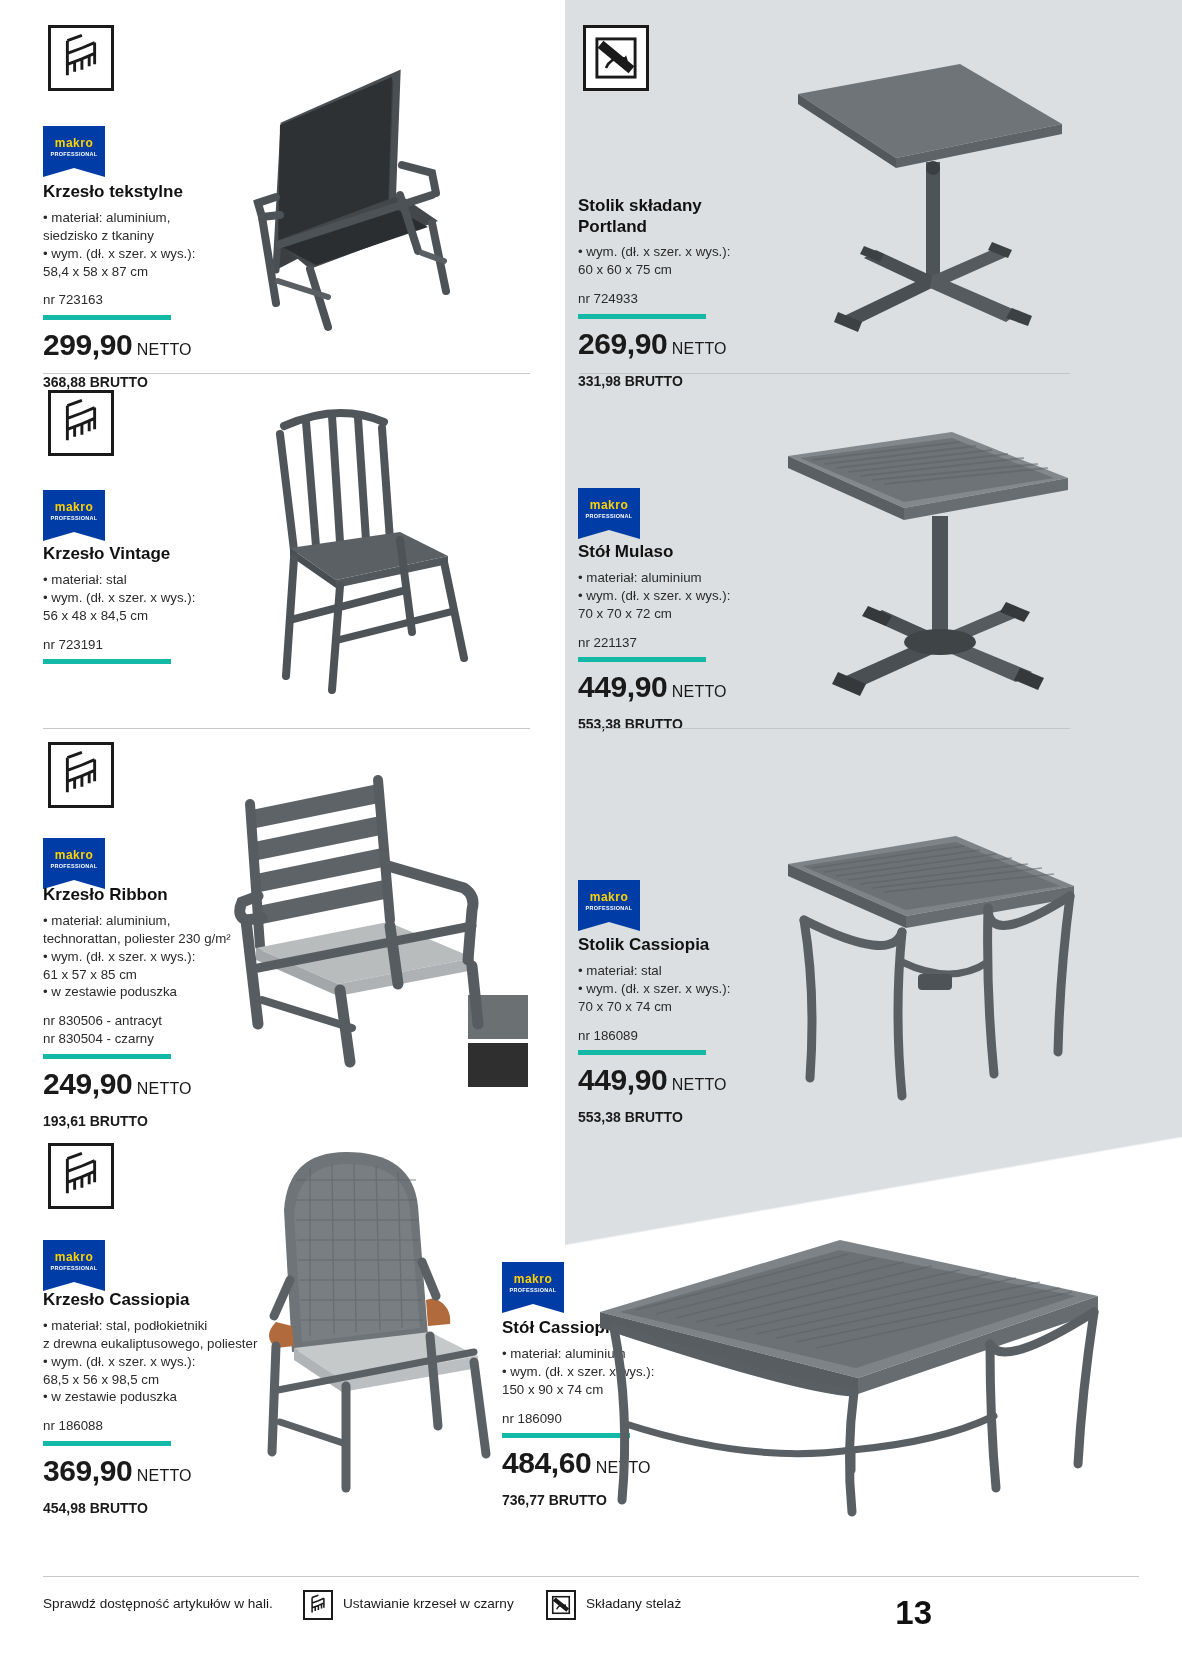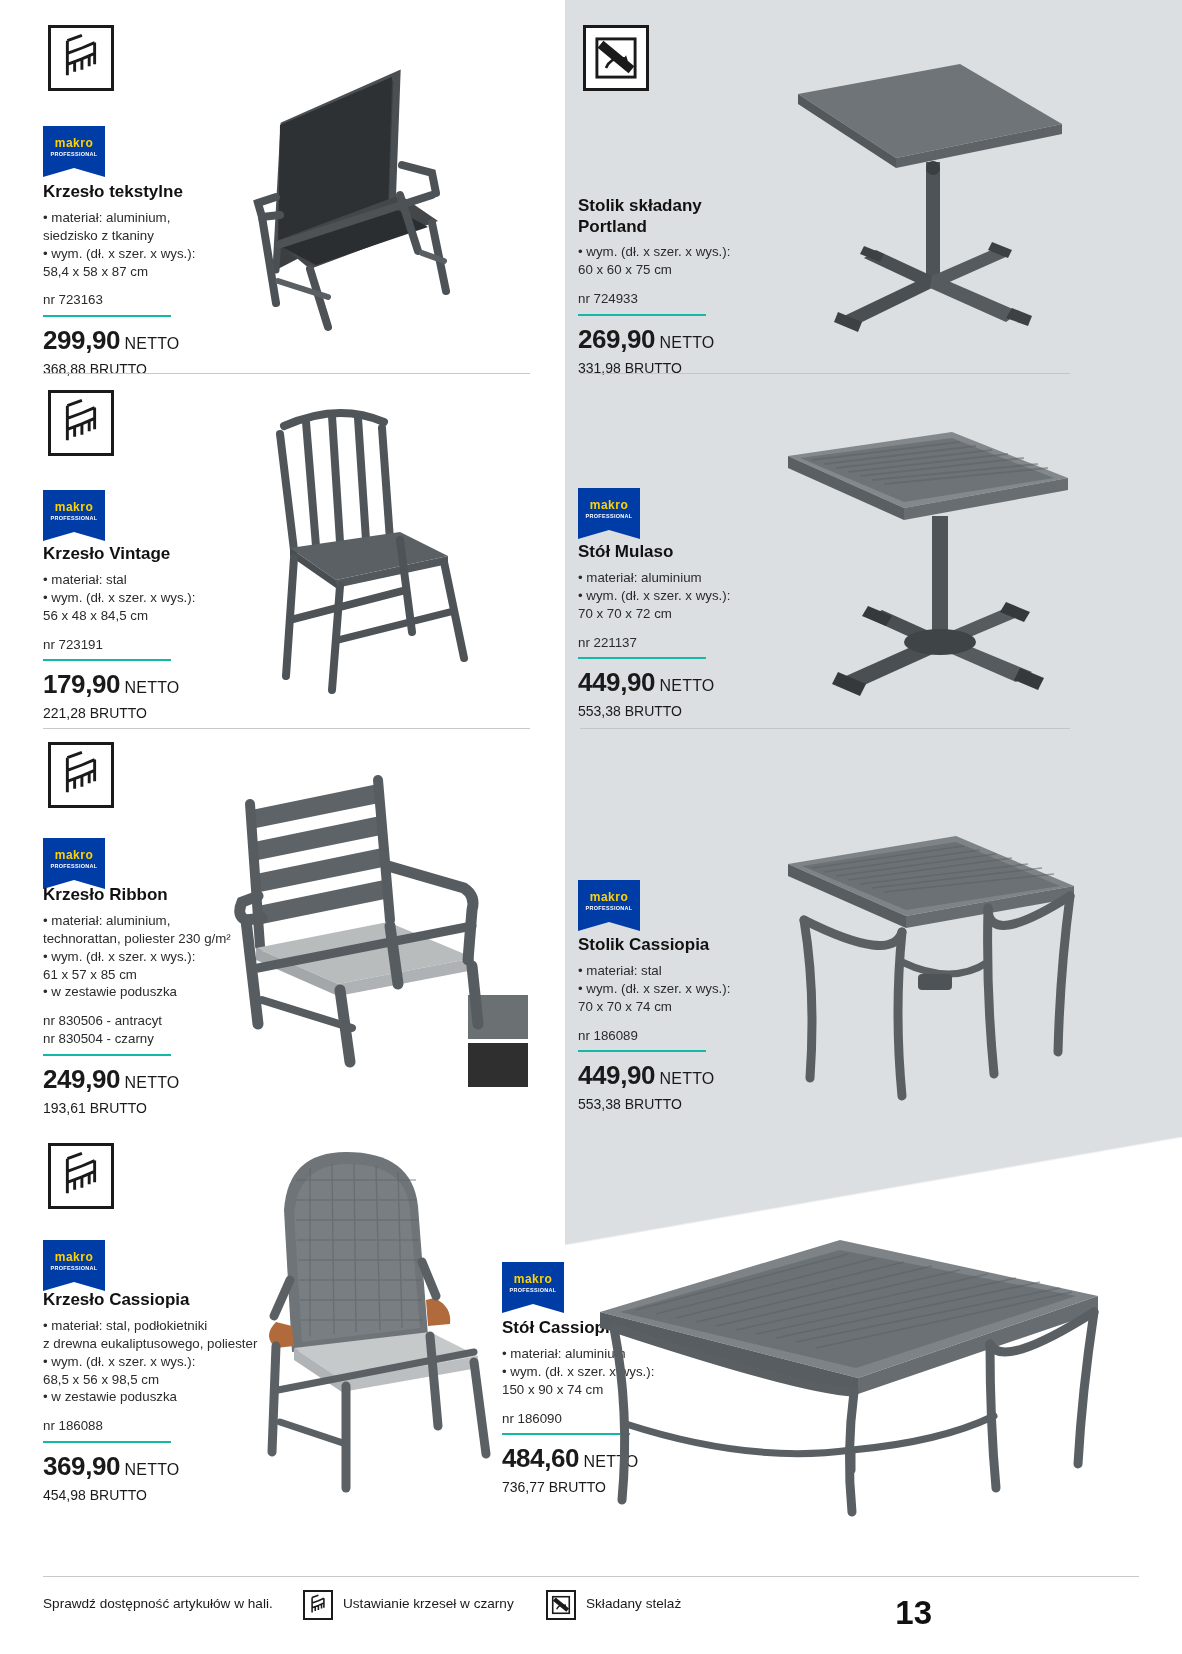--- a/index.html
+++ b/index.html
@@ -81,42 +81,42 @@
     line-height: 1.35;
     color: #2b2b2b;
     margin: 0;
   }
   .p-specs div { white-space: pre-line; }
   .p-code {
     font-size: 13.3px;
     color: #2b2b2b;
     margin-top: 11px;
     padding-bottom: 6px;
-    border-bottom: 2px solid #14b8a6;
+    border-bottom: 5px solid #14b8a6;
     width: 128px;
     line-height: 1.35;
   }
   .p-price {
     margin-top: 8px;
     white-space: nowrap;
   }
   .p-netto {
-    font-size: 26px;
+    font-size: 30px;
     font-weight: bold;
     letter-spacing: -0.4px;
   }
   .p-netto-lbl {
     font-size: 16px;
     font-weight: normal;
     letter-spacing: .2px;
   }
   .p-brutto {
     font-size: 14px;
-    font-weight: normal;
-    margin-top: 5px;
+    font-weight: bold;
+    margin-top: 12px;
   }
 
   .hr-left {
     position: absolute;
     left: 43px;
     width: 487px;
     height: 1px;
     background: #c9c9c9;
   }
   .hr-right {
@@ -275,25 +275,20 @@
   <span class="m2">PROFESSIONAL</span>
 </div>
 <div class="info" style="left:43px; top:544px;">
   <div class="p-title">Krzesło Vintage</div>
   <div class="p-specs">
       <div>• materiał: stal
 • wym. (dł. x szer. x wys.):
 56 x 48 x 84,5 cm</div>
     </div>
   <div class="p-code">nr 723191</div>
-  <div class="p-price">
-    <span class="p-netto">179,90</span>
-    <span class="p-netto-lbl">NETTO</span>
-    <div class="p-brutto">221,28 BRUTTO</div>
-  </div>
 </div>
 <div class="photo" style="left:250px; top:390px;">
   <svg width="270" height="310" viewBox="0 0 270 310">
     <g stroke="#50555a" stroke-width="8" fill="none" stroke-linecap="round">
       <path d="M34 36 q54 -24 100 -4"></path>
       <path d="M30 44 L44 160"></path>
       <path d="M132 38 L140 150"></path>
       <path d="M56 32 L66 156"></path>
       <path d="M82 26 L90 152"></path>
       <path d="M108 28 L116 150"></path>

